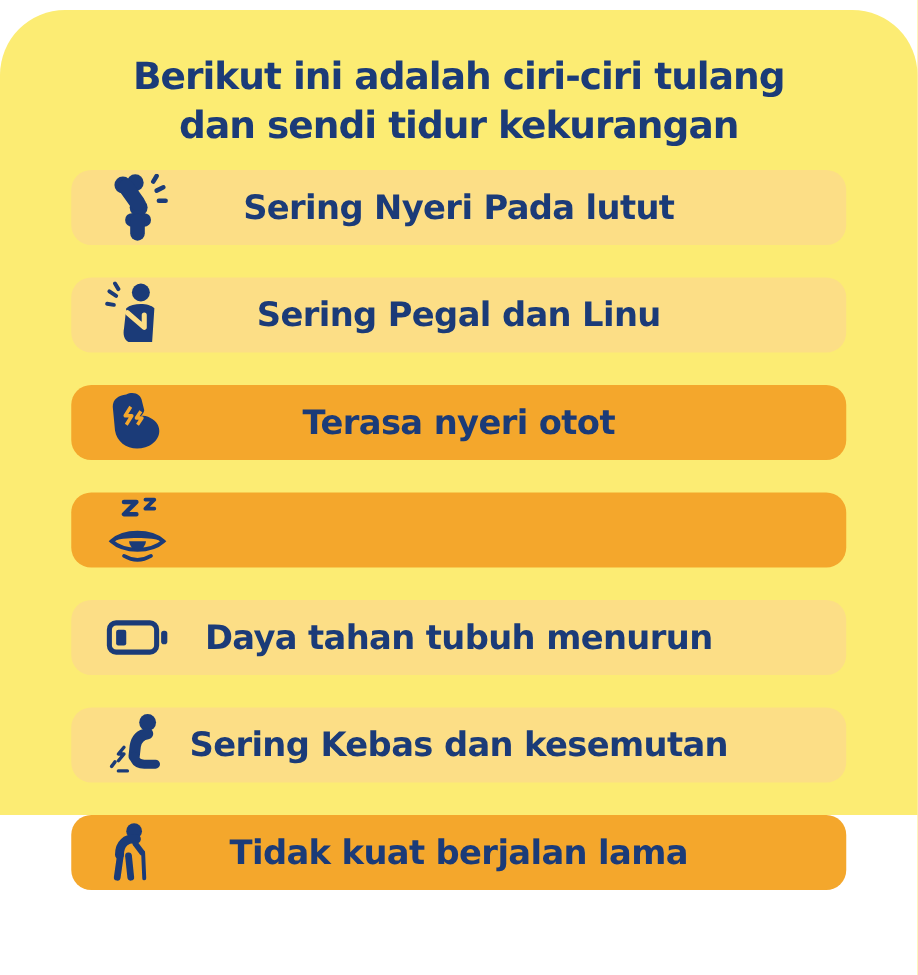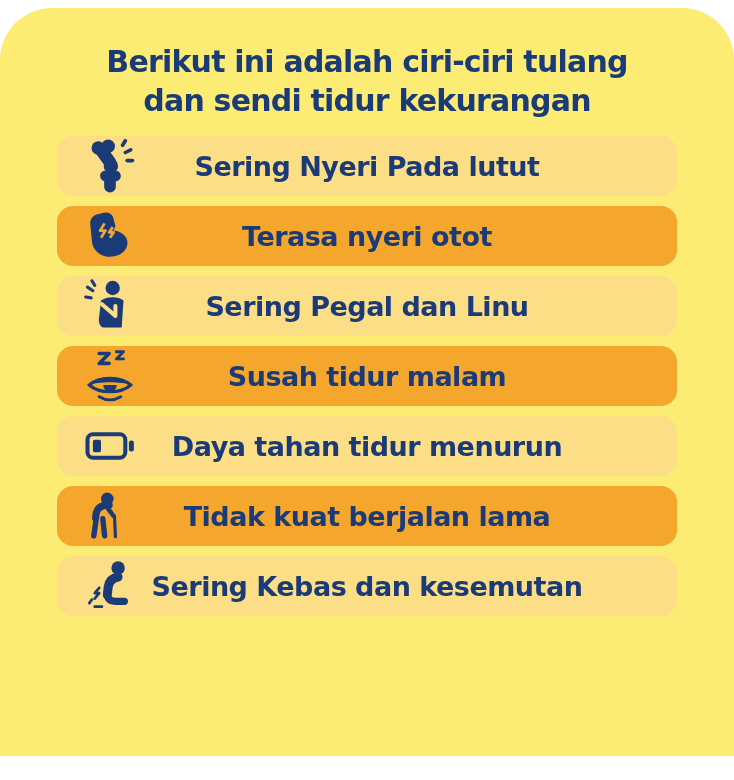--- a/index.html
+++ b/index.html
@@ -11,39 +11,39 @@
   *{box-sizing:border-box;}
   html,body{margin:0;padding:0;}
   body{
     width:734px;height:780px;
     background:#FFFFFF;
     font-family:"DejaVu Sans","Liberation Sans",sans-serif;
     overflow:hidden;position:relative;
   }
   .card{
     position:absolute;top:8px;left:0;
-    width:734px;height:748px;
+    width:734px;height:644px;
     background:var(--card-yellow);
     border-radius:52px 52px 0 0;
   }
   .title{
     margin:34px 18px 0;
     text-align:center;
     color:var(--navy);
     font-weight:bold;
     font-size:30px;
     line-height:39px;
     letter-spacing:-0.8px;
   }
   .rows{margin:16px 57px 0;}
   .row{
     position:relative;
     height:60px;
     border-radius:16px;
-    margin-bottom:10px;
+    margin-bottom:26px;
     display:flex;align-items:center;justify-content:center;
   }
   .row.light{background:var(--row-light);}
   .row.orange{background:var(--row-orange);}
   .icon{
     position:absolute;left:25px;top:50%;
     transform:translateY(-50%);
     width:56px;height:54px;
     color:var(--navy);
     display:flex;align-items:center;justify-content:center;
@@ -86,105 +86,104 @@
           <g stroke="currentColor" stroke-width="4" stroke-linecap="round" fill="none">
             <path d="M44 7 l3 -5"></path>
               <path d="M47 15 l6 -3"></path>
               <path d="M49 24 l6 0"></path>
           </g>
         </svg>
       </span>
       <span class="label">Sering Nyeri Pada lutut</span>
     </div>
 
-    <div class="row orange">
-      <span class="icon">
-        <svg viewBox="0 0 60 60">
-          <path fill="currentColor" d="M20 5 C27 2 33 5 34 11 L36 19 C35 24 31 26 26 25 C34 22 44 25 48 32 C52 40 47 49 37 52 C24 56 12 49 10 37 L8 16 C8 9 13 6 20 5 Z"></path>
-          <g stroke="#F4A72C" stroke-width="3" fill="none" stroke-linejoin="round">
-            <path d="M24 16 l-5 8 h6 l-5 8"></path>
-            <path d="M33 20 l-4 6 h5 l-4 6"></path>
-          </g>
-        </svg>
-      </span>
-      <span class="label">Terasa nyeri otot</span>
-    </div>
-
     <div class="row light">
       <span class="icon">
         <svg viewBox="0 0 60 60">
           <circle cx="33" cy="10" r="8" fill="currentColor"></circle>
           <path fill="currentColor" d="M20 24 C26 19 40 19 45 24 L43 54 H22 C18 52 17 47 18 42 Z"></path>
           <path d="M21 28 L36 41 L36 30" stroke="#FCDE86" stroke-width="4.5" fill="none" stroke-linecap="round" stroke-linejoin="round"></path>
           <g stroke="currentColor" stroke-width="3.5" stroke-linecap="round" fill="none">
             <path d="M11 13 l-6 -4"></path>
               <path d="M9 21 l-6 -1"></path>
               <path d="M13 7 l-3 -5"></path>
           </g>
         </svg>
       </span>
       <span class="label">Sering Pegal dan Linu</span>
     </div>
 
     <div class="row orange">
       <span class="icon">
         <svg viewBox="0 0 60 60">
+          <path fill="currentColor" d="M20 5 C27 2 33 5 34 11 L36 19 C35 24 31 26 26 25 C34 22 44 25 48 32 C52 40 47 49 37 52 C24 56 12 49 10 37 L8 16 C8 9 13 6 20 5 Z"></path>
+          <g stroke="#F4A72C" stroke-width="3" fill="none" stroke-linejoin="round">
+            <path d="M24 16 l-5 8 h6 l-5 8"></path>
+            <path d="M33 20 l-4 6 h5 l-4 6"></path>
+          </g>
+        </svg>
+      </span>
+      <span class="label">Terasa nyeri otot</span>
+    </div>
+
+    <div class="row orange">
+      <span class="icon">
+        <svg viewBox="0 0 60 60">
           <g stroke="currentColor" fill="none" stroke-linejoin="round" stroke-linecap="round">
             <path d="M18 5 h11 l-11 11 h11" stroke-width="4"></path>
             <path d="M37 3 h8 l-8 8 h8" stroke-width="3.2"></path>
           </g>
           <path fill="currentColor" d="M7 40 C18 28 42 28 53 40 C42 36 18 36 7 40 Z"></path>
           <path d="M7 40 C18 30 42 30 53 40 C42 50 18 50 7 40 Z" fill="none" stroke="currentColor" stroke-width="3.5"></path>
           <path d="M22.5 40 a7.5 7.5 0 0 0 15 0 z" fill="currentColor"></path>
           <path d="M18 53 q12 7 24 0" fill="none" stroke="currentColor" stroke-width="3.2" stroke-linecap="round"></path>
         </svg>
       </span>
-      <span class="label">Susah tidur malam</span>
     </div>
 
     <div class="row light">
       <span class="icon">
         <svg viewBox="0 0 60 60">
           <rect x="5" y="17" width="42" height="26" rx="6" fill="none" stroke="currentColor" stroke-width="4.5"></rect>
           <rect x="11" y="23" width="9" height="14" rx="2" fill="currentColor"></rect>
           <rect x="51" y="24" width="5.5" height="12" rx="2.5" fill="currentColor"></rect>
         </svg>
       </span>
-      <span class="label">Daya tahan tidur menurun</span>
+      <span class="label">Daya tahan tubuh menurun</span>
     </div>
 
-
-    <div class="row orange">
-      <span class="icon">
-        <svg viewBox="0 0 60 60">
-          <circle cx="27" cy="11" r="7" fill="currentColor"></circle>
-          <g stroke="currentColor" fill="none" stroke-linecap="round">
-            <path d="M14 32 C14 22 20 17 29 18" stroke-width="8"></path>
-            <path d="M15 31 L12 52" stroke-width="6"></path>
-            <path d="M22 33 L24 52" stroke-width="6"></path>
-            <path d="M28 22 L34 30" stroke-width="5"></path>
-            <path d="M35 30 L36 53" stroke-width="3.5"></path>
-          </g>
-        </svg>
-      </span>
-      <span class="label">Tidak kuat berjalan lama</span>
-    </div>
 
     <div class="row light">
       <span class="icon">
         <svg viewBox="0 0 60 60">
           <circle cx="39" cy="10" r="7.5" fill="currentColor"></circle>
           <g stroke="currentColor" fill="none" stroke-linecap="round">
             <path d="M39 20 C32 21 29 25 28 31 L27 40" stroke-width="10"></path>
             <path d="M27 40 q1 7 9 7 h10" stroke-width="8"></path>
           </g>
           <g stroke="currentColor" stroke-width="3" fill="none" stroke-linejoin="round" stroke-linecap="round">
             <path d="M18 32 l-5 6 h5 l-5 6"></path>
             <path d="M10 45 l-3 4"></path>
             <path d="M13 53 h8"></path>
           </g>
         </svg>
       </span>
       <span class="label">Sering Kebas dan kesemutan</span>
     </div>
 
+    <div class="row orange">
+      <span class="icon">
+        <svg viewBox="0 0 60 60">
+          <circle cx="27" cy="11" r="7" fill="currentColor"></circle>
+          <g stroke="currentColor" fill="none" stroke-linecap="round">
+            <path d="M14 32 C14 22 20 17 29 18" stroke-width="8"></path>
+            <path d="M15 31 L12 52" stroke-width="6"></path>
+            <path d="M22 33 L24 52" stroke-width="6"></path>
+            <path d="M28 22 L34 30" stroke-width="5"></path>
+            <path d="M35 30 L36 53" stroke-width="3.5"></path>
+          </g>
+        </svg>
+      </span>
+      <span class="label">Tidak kuat berjalan lama</span>
+    </div>
+
   </div>
 </div>
 
 </body></html>

